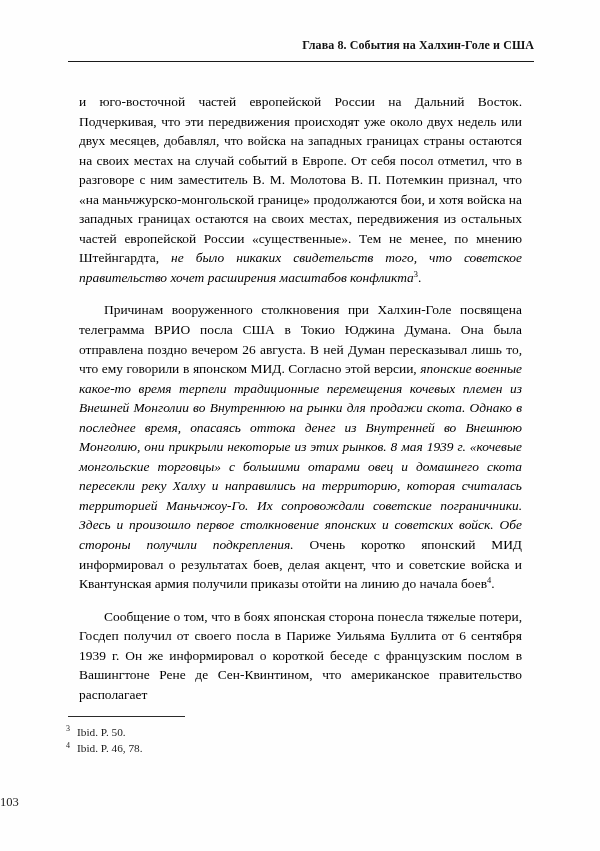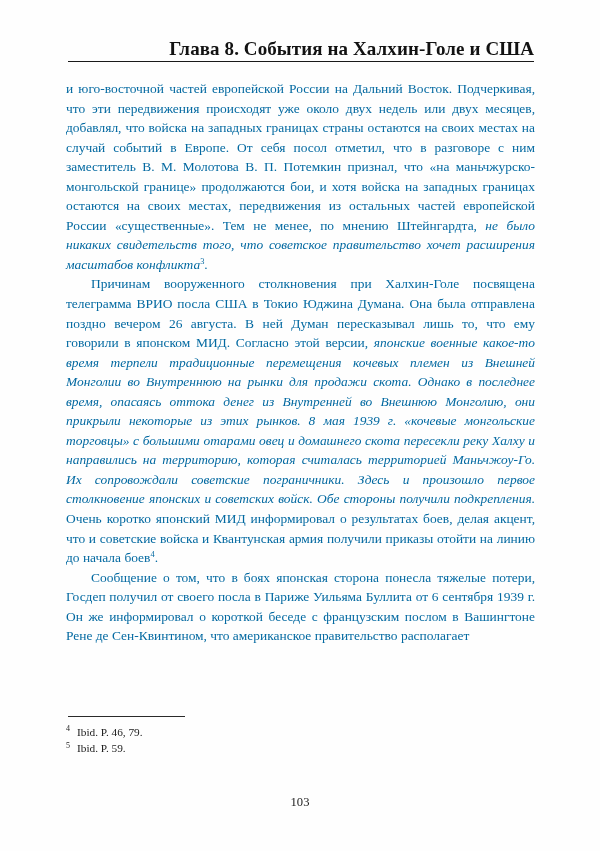--- a/index.html
+++ b/index.html
@@ -25,21 +25,21 @@
     background: #fefefe;
   }
 
   
   .running-header {
     position: absolute;
     left: 68px;
     top: 38px;
     width: 466px;
     text-align: right;
-    font-size: 19px;
+    font-size: 12px;
     font-weight: bold;
     letter-spacing: 0.1px;
     color: #121212;
     line-height: 1.2;
   }
   .header-rule {
     position: absolute;
     left: 68px;
     top: 61px;
     width: 466px;
@@ -48,27 +48,27 @@
   }
 
   
   .body-block {
     position: absolute;
     left: 66px;
     top: 79px;
     width: 469px;
   }
   p.para {
-    margin: 0;
+    margin: 13px;
     text-align: justify;
     text-justify: inter-word;
     font-size: 13.45px;
     line-height: 19.55px;
     text-indent: 25px;
-    color: #0369a1;
+    color: #000000;
     hyphens: manual;
   }
   p.para.first {
     text-indent: 0;
   }
   i.it {
     font-style: italic;
   }
   sup.fnref {
     font-size: 8.4px;
@@ -107,21 +107,21 @@
   .footnote .fn-text {
     display: inline;
   }
 
   
   .folio {
     position: absolute;
     left: 0;
     top: 795px;
     width: 600px;
-    text-align: center;
+    text-align: left;
     font-size: 12.6px;
     color: #1b1b1b;
   }
 </style>
 </head>
 <body>
 
 <div class="page">
 
   <div class="running-header">Глава 8. События на Халхин-Голе и США</div>
@@ -130,19 +130,19 @@
 
   <div class="body-block" id="body-block">
       <p class="para first"><span>и юго-восточной частей европейской России на Дальний Восток. Подчеркивая, что эти передвижения происходят уже около двух недель или двух месяцев, добавлял, что войска на западных границах страны остаются на своих местах на случай событий в Европе. От себя посол отметил, что в разговоре с ним заместитель В. М. Молотова В. П. Потемкин признал, что «на маньчжурско-монгольской границе» продолжаются бои, и хотя войска на западных границах остаются на своих местах, передвижения из остальных частей европейской России «существенные». Тем не менее, по мнению Штейнгардта, </span><i class="it">не было никаких свидетельств того, что советское правительство хочет расширения масштабов конфликта</i><sup class="fnref">3</sup><span>.</span></p>
       <p class="para"><span>Причинам вооруженного столкновения при Халхин-Голе посвящена телеграмма ВРИО посла США в Токио Юджина Думана. Она была отправлена поздно вечером 26 августа. В ней Думан пересказывал лишь то, что ему говорили в японском МИД. Согласно этой версии, </span><i class="it">японские военные какое-то время терпели традиционные перемещения кочевых племен из Внешней Монголии во Внутреннюю на рынки для продажи скота. Однако в последнее время, опасаясь оттока денег из Внутренней во Внешнюю Монголию, они прикрыли некоторые из этих рынков. 8 мая 1939 г. «кочевые монгольские торговцы» с большими отарами овец и домашнего скота пересекли реку Халху и направились на территорию, которая считалась территорией Маньчжоу-Го. Их сопровождали советские пограничники. Здесь и произошло первое столкновение японских и советских войск. Обе стороны получили подкрепления.</i><span> Очень коротко японский МИД информировал о результатах боев, делая акцент, что и советские войска и Квантунская армия получили приказы отойти на линию до начала боев</span><sup class="fnref">4</sup><span>.</span></p>
       <p class="para"><span>Сообщение о том, что в боях японская сторона понесла тяжелые потери, Госдеп получил от своего посла в Париже Уильяма Буллита от 6 сентября 1939 г. Он же информировал о короткой беседе с французским послом в Вашингтоне Рене де Сен-Квинтином, что американское правительство располагает</span></p>
     </div>
 
   <div class="footnote-rule"></div>
 
   <div class="footnotes" id="footnotes-block">
-      <div class="footnote"><span class="fn-num">4</span><span class="fn-text">Ibid. P. 46, 79.</span></div>
-      <div class="footnote"><span class="fn-num">5</span><span class="fn-text">Ibid. P. 59.</span></div>
+      <div class="footnote"><span class="fn-num">3</span><span class="fn-text">Ibid. P. 50.</span></div>
+      <div class="footnote"><span class="fn-num">4</span><span class="fn-text">Ibid. P. 46, 78.</span></div>
     </div>
 
   <div class="folio">103</div>
 
 </div>
 
 </body></html>

